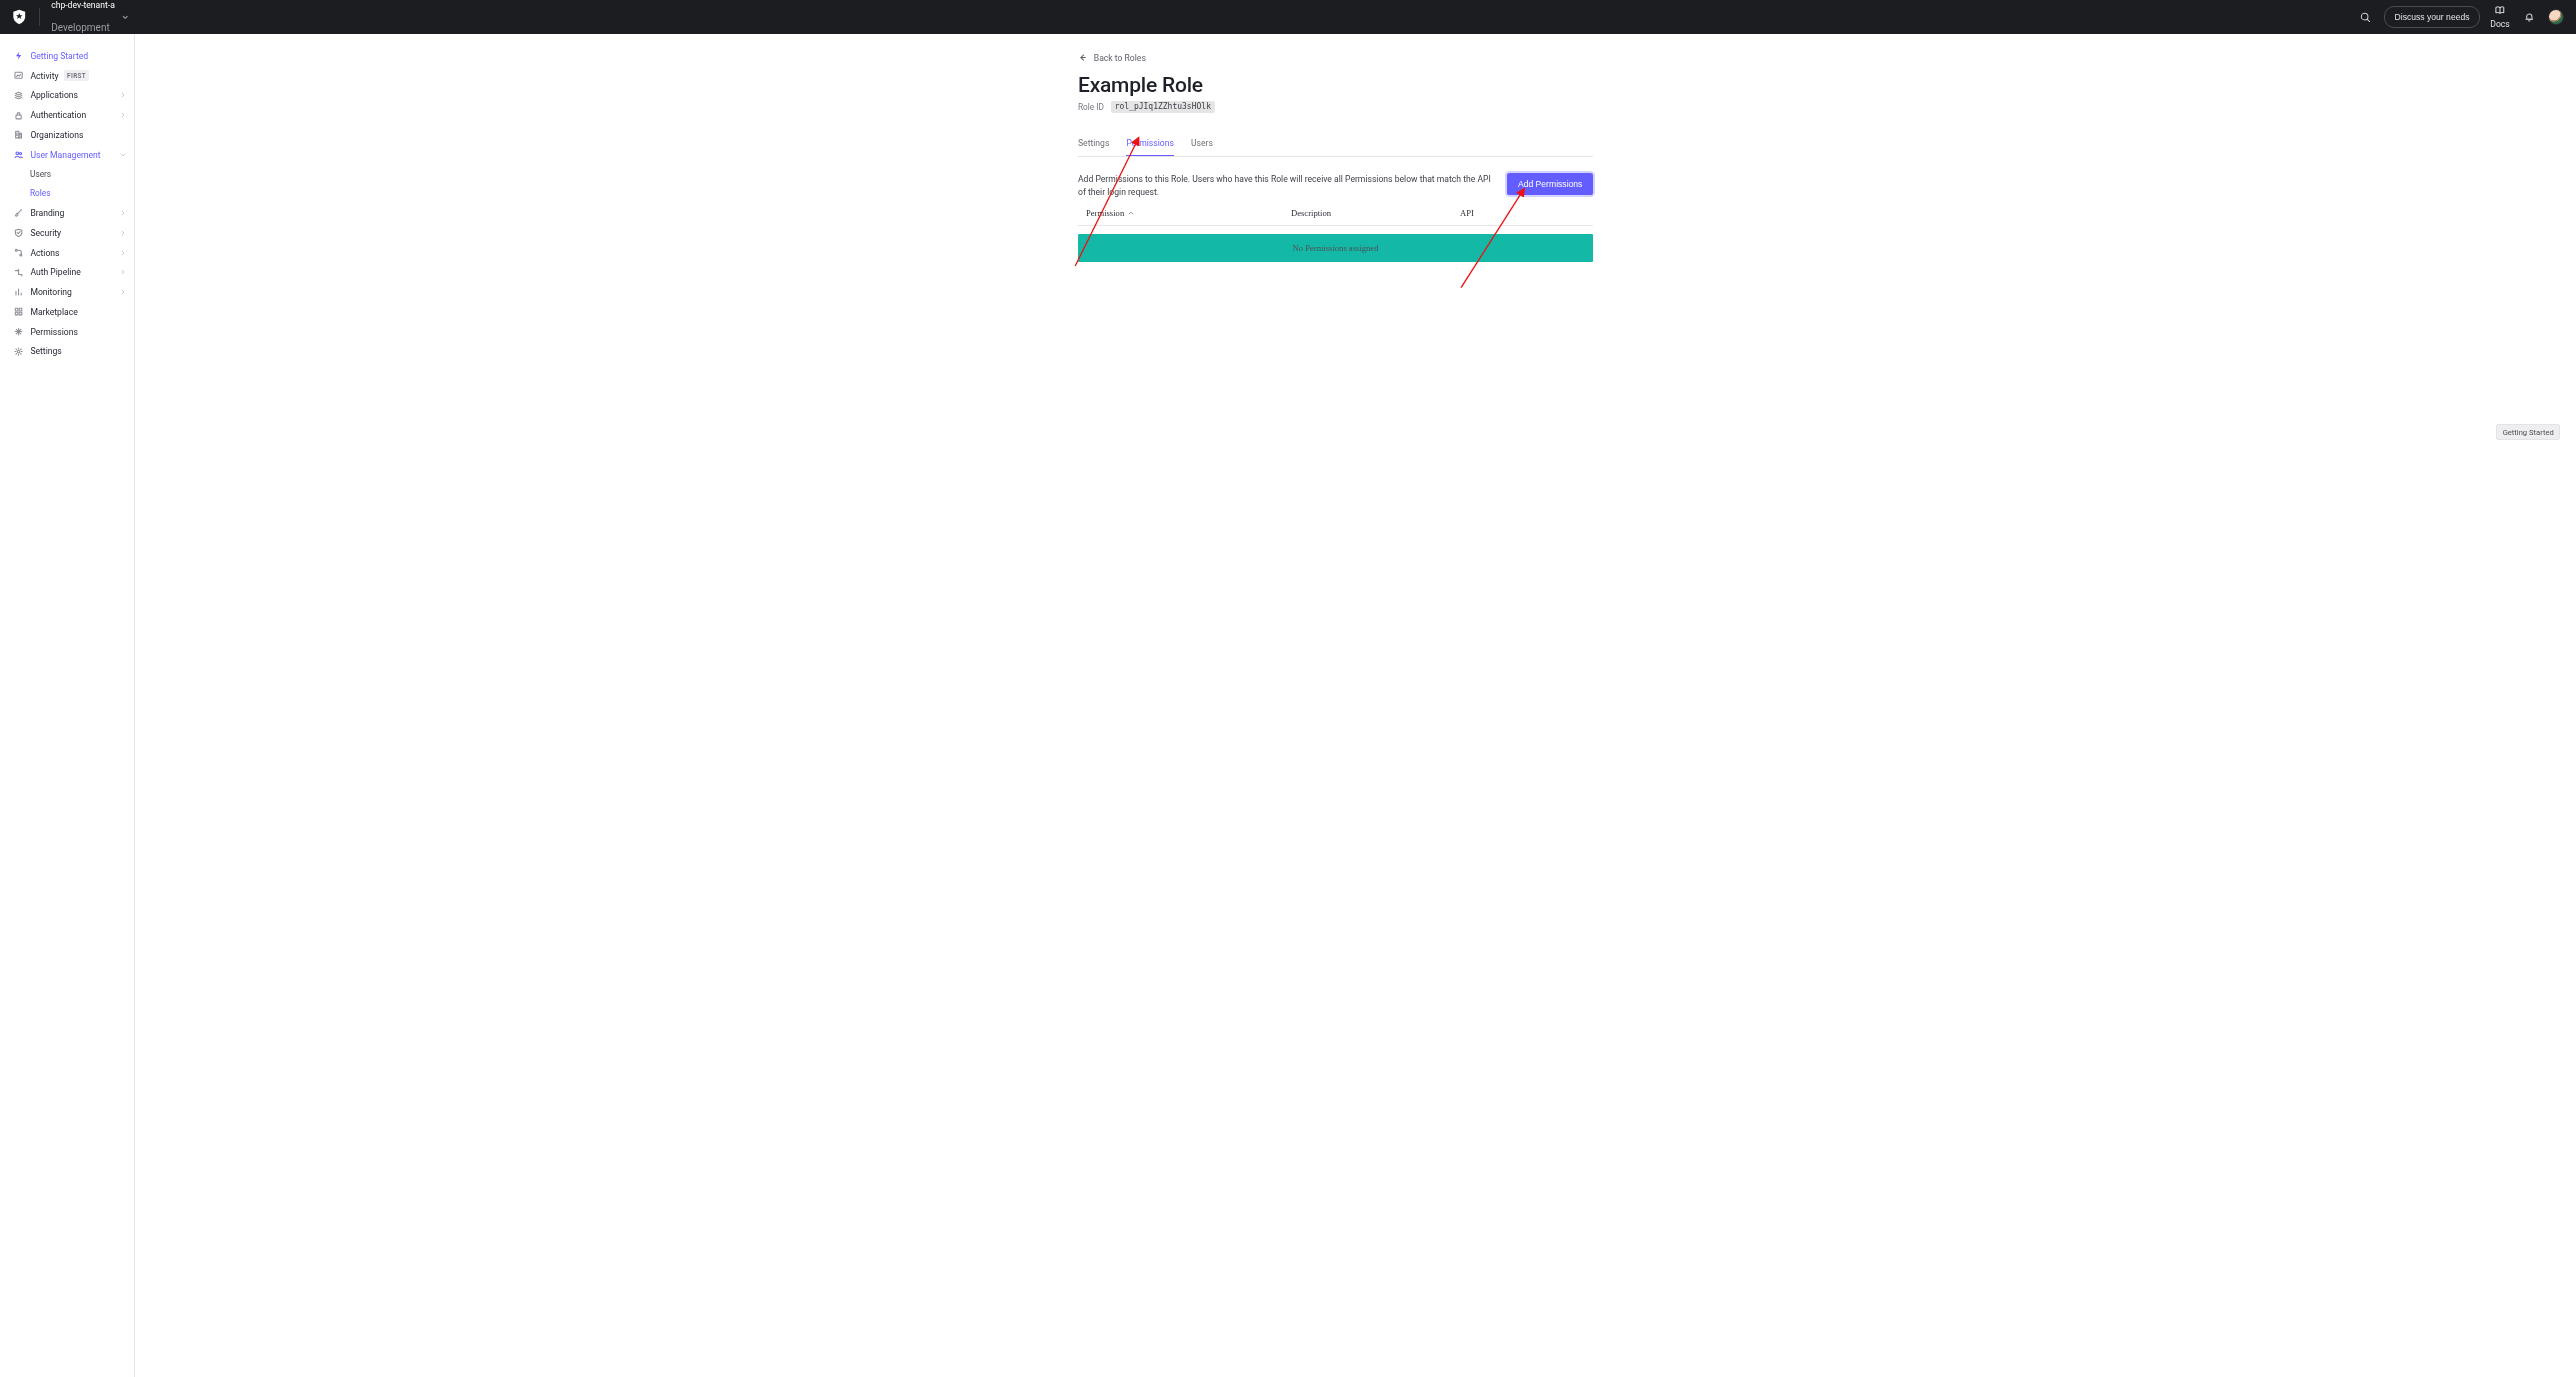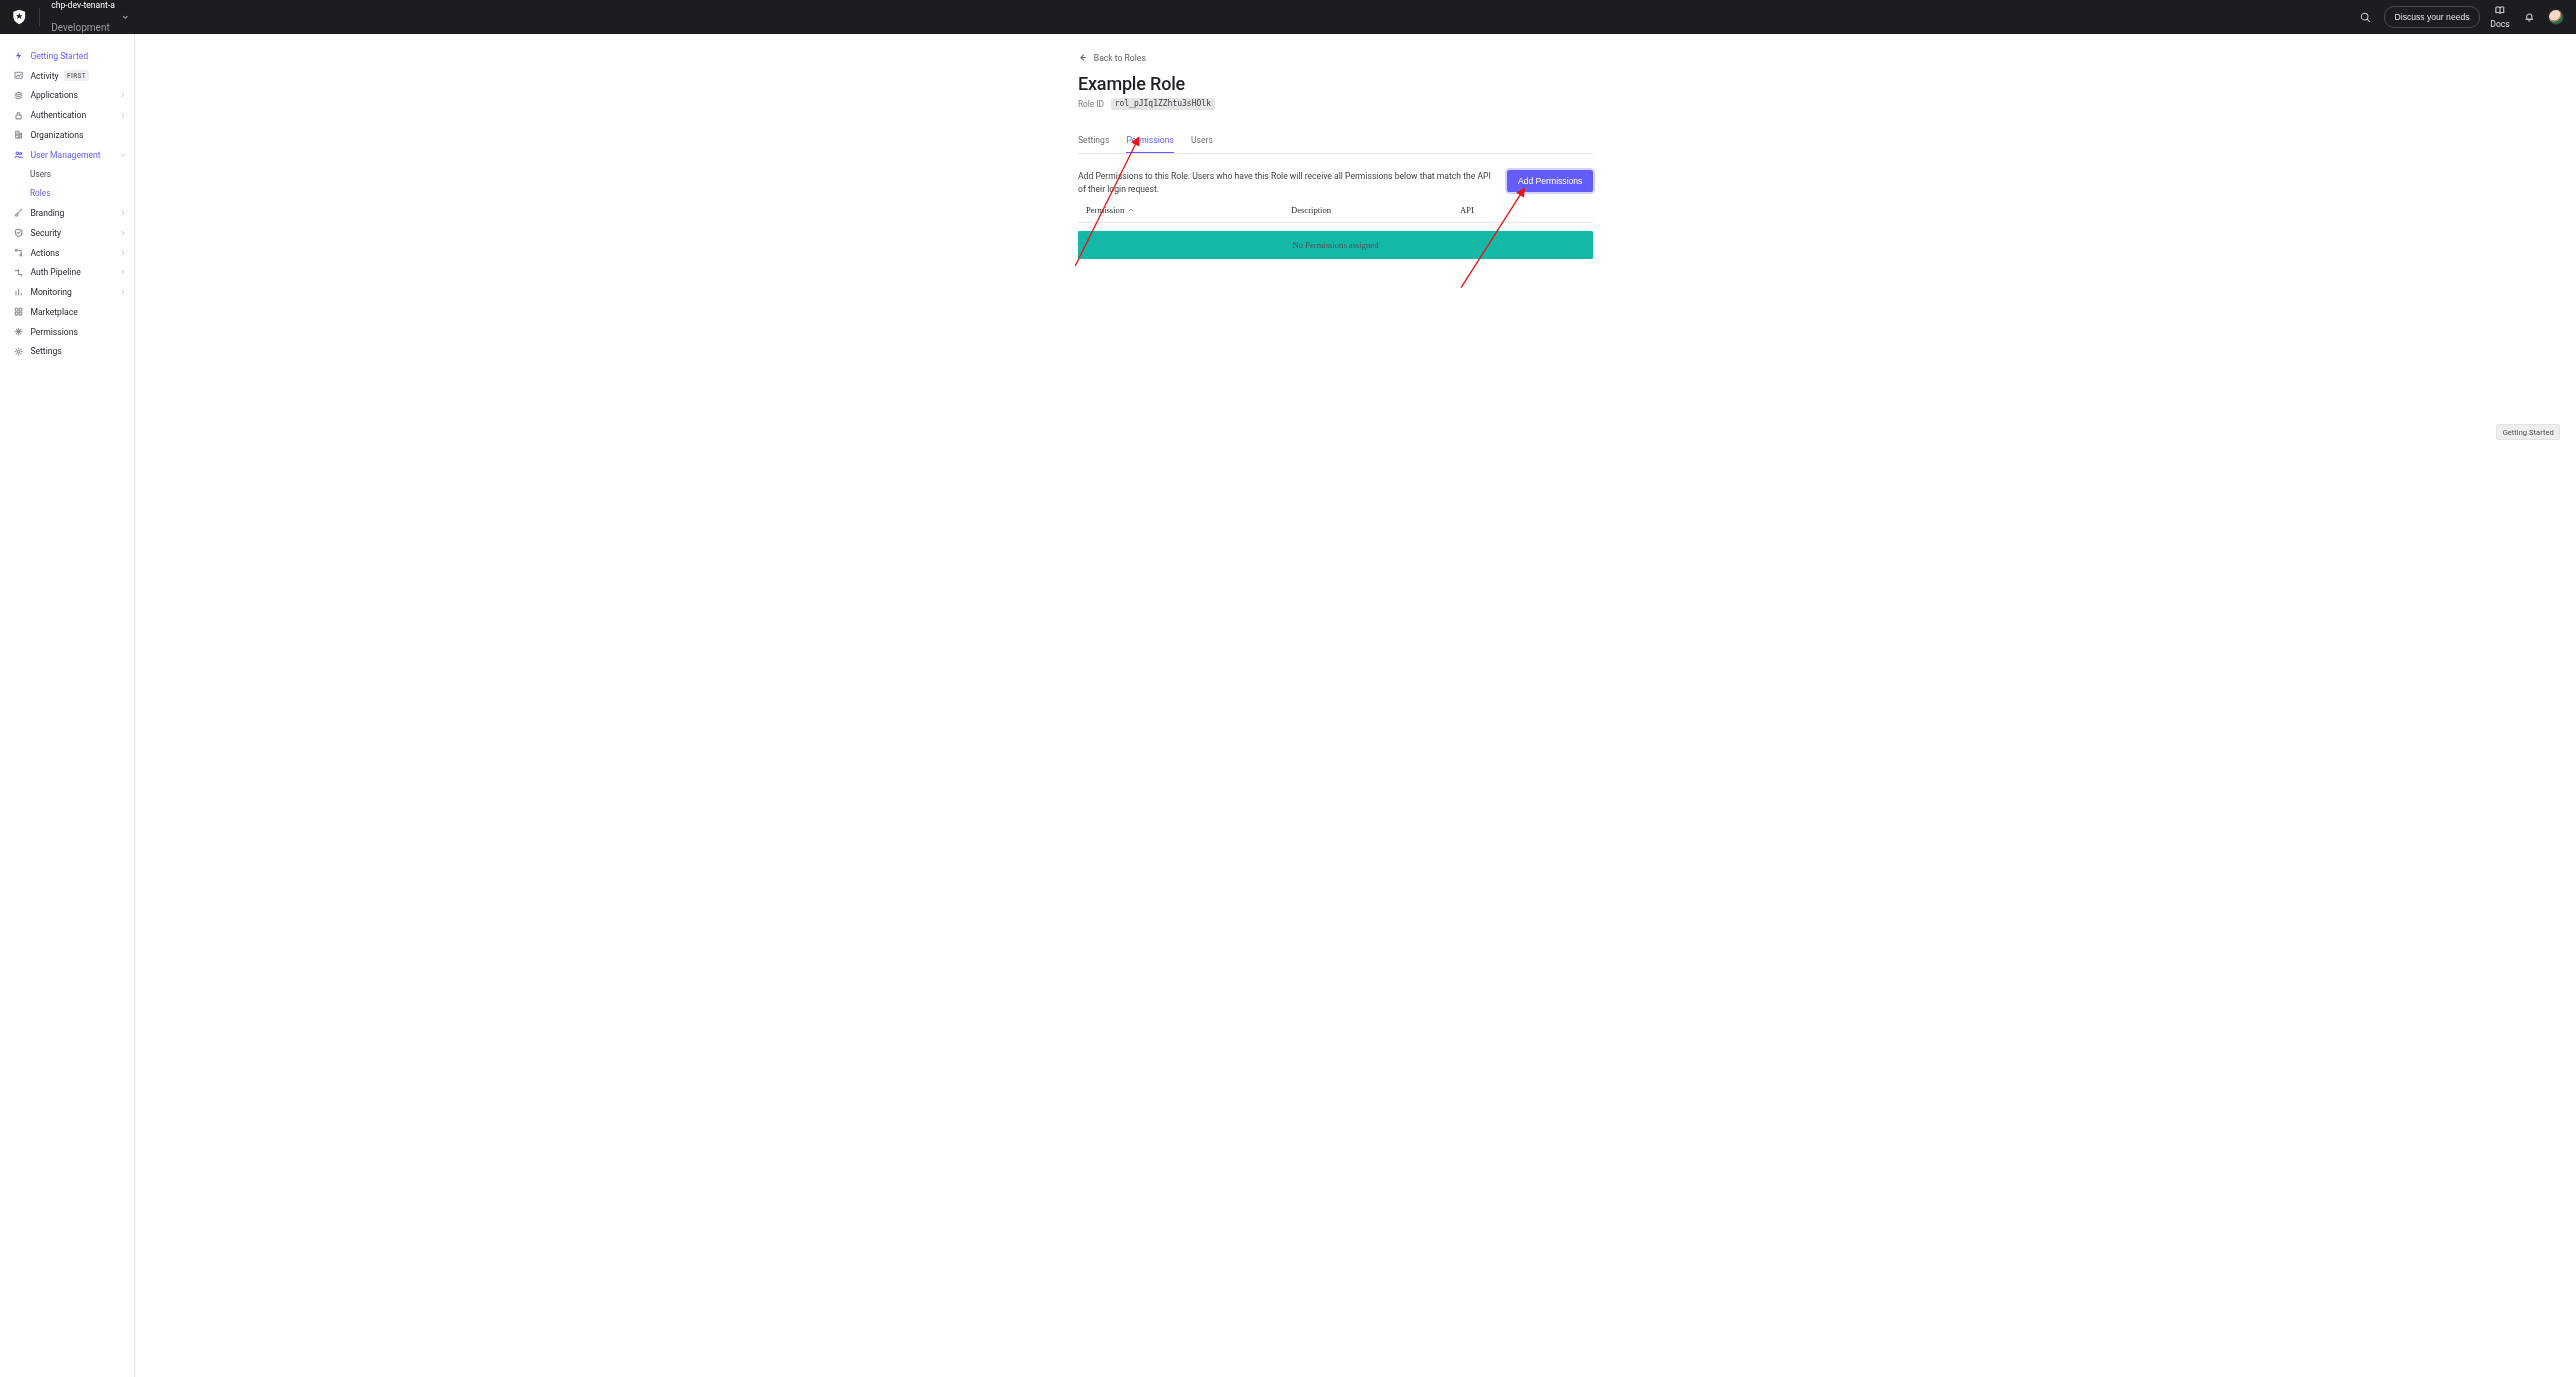--- a/index.html
+++ b/index.html
@@ -81,21 +81,21 @@
     overflow:auto;
   }
   .content {
     max-width: 515px;
     margin: 0 auto;
     padding: 18.5px 0 26.4px 0;
     position: relative;
     left: -20px;
   }
   .backlink { display:flex; align-items:center; gap:6.6px; color:#60626a; font-size:8.6px; cursor:pointer; }
-  .page-title { font-size:18px; font-weight:500; margin:10.6px 0 4px; letter-spacing:-0.01em; }
+  .page-title { font-size:21px; font-weight:500; margin:10.6px 0 4px; letter-spacing:-0.01em; }
   .roleid-row { display:flex; align-items:center; gap:6.6px; color:#76787f; font-size:8.3px; }
   .roleid-code { font-family: ui-monospace, SFMono-Regular, Menlo, Consolas, monospace; background:#e5e5e5; color:#3e4048; padding:1.3px 4px; border-radius:2px; font-size:8px; }
 
   .tabs { margin-top:25px; display:flex; gap:17px; border-bottom:0.7px solid var(--border); }
   .tab { padding: 0 0 8px 0; font-size:8.6px; color:#6e7077; cursor:pointer; position:relative; }
   .tab.active { color: var(--accent); }
   .tab.active::after { content:""; position:absolute; left:0; right:0; bottom:-0.7px; height:1.3px; background: var(--accent); }
 
   .perm-header { margin-top:16px; display:flex; align-items:flex-start; gap:16px; }
   .perm-desc { flex:1; font-size:8.6px; color:#3d3f46; line-height:1.55; }

